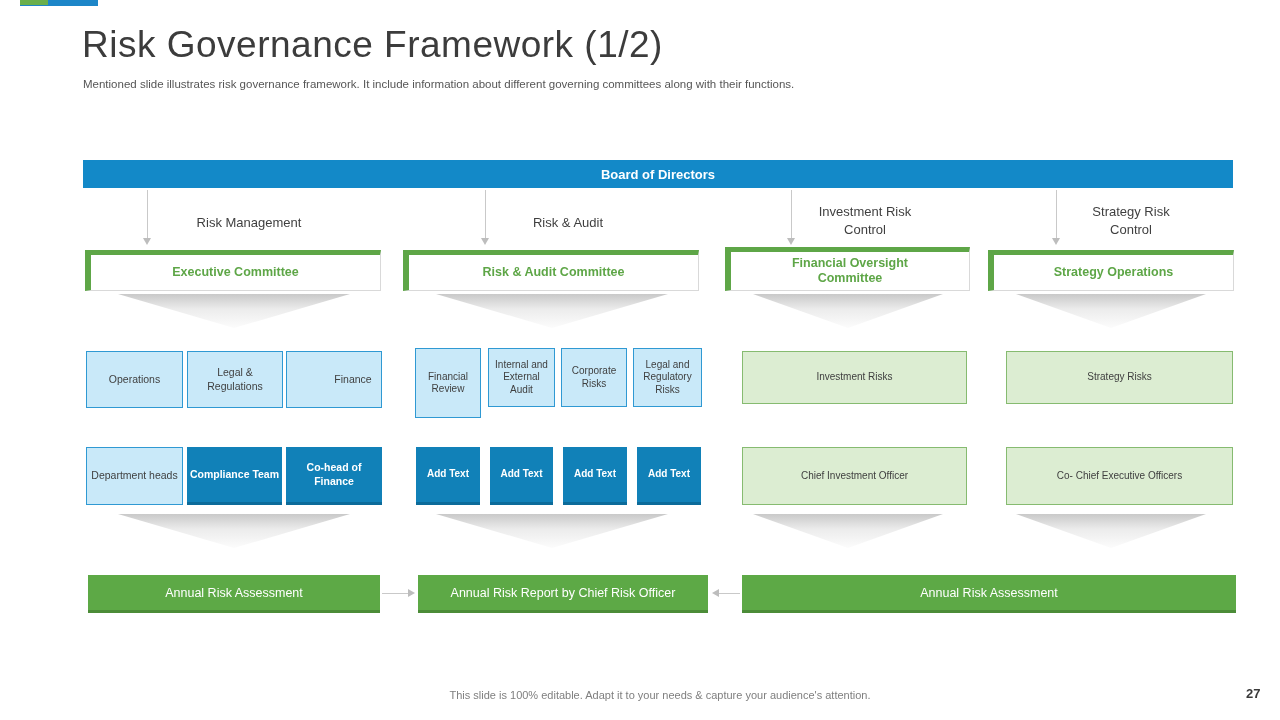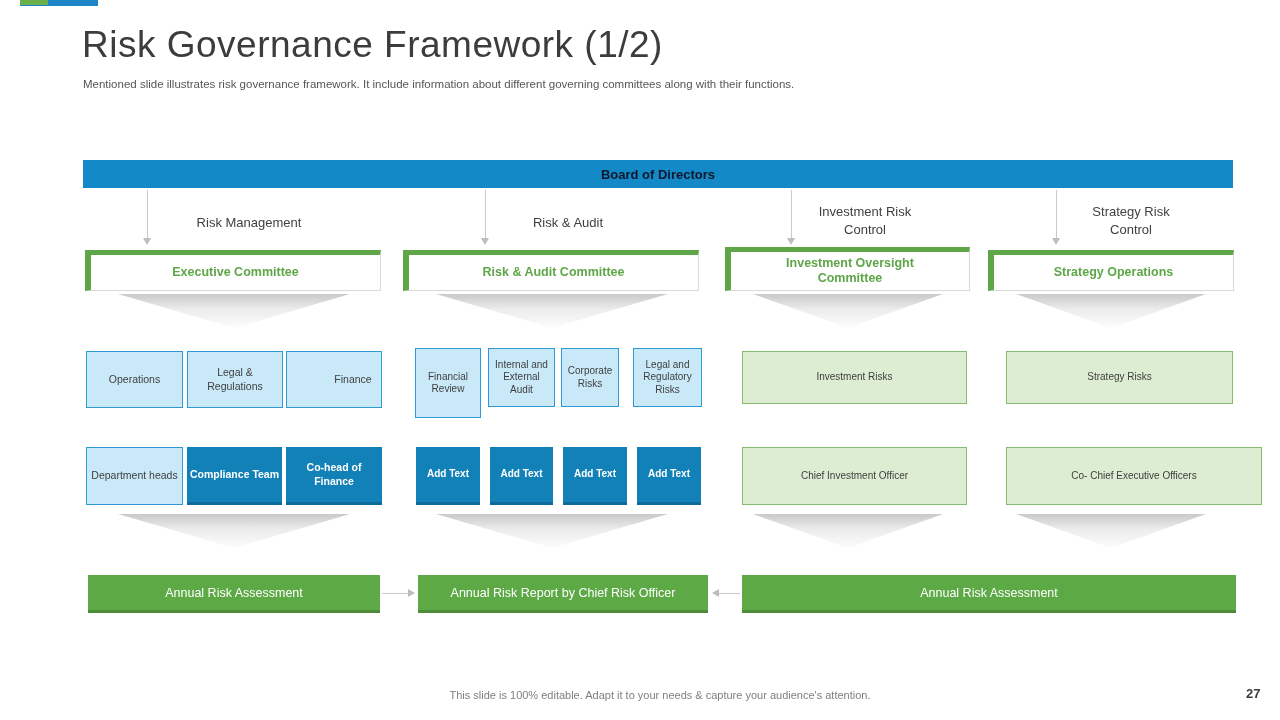--- a/index.html
+++ b/index.html
@@ -13,21 +13,21 @@
   .decor-green { left:0; top:10; width:28px; height:5px; background:#6aaf4b; }
 
   .title {
     left:62px; top:24px; width:900px;
     font-size:37px; font-weight:400; color:#3c3c3c; letter-spacing:0.5px;
   }
   .subtitle { left:63px; top:78px; width:900px; font-size:11.5px; color:#565656; }
 
   .board-bar {
     left:63px; top:160px; width:1150px; height:28px; background:#1389c8;
-    color:#0f172a; font-weight:bold; font-size:13px;
+    color:#ffffff; font-weight:bold; font-size:13px;
     display:flex; align-items:center; justify-content:center;
   }
 
   .vline { width:1px; height:48px; top:190px; background:#c9c9c9; }
   .vhead {
     width:0; height:0; top:238px;
     border-left:4px solid transparent; border-right:4px solid transparent;
     border-top:7px solid #bdbdbd;
   }
   .branch-label {
@@ -103,52 +103,52 @@
 
   <div class="abs branch-label one-line" style="left:139px;">Risk Management</div>
   <div class="abs branch-label one-line" style="left:458px;">Risk &amp; Audit</div>
   <div class="abs branch-label" style="left:755px;">Investment  Risk
 Control</div>
   <div class="abs branch-label" style="left:1021px;">Strategy Risk
 Control</div>
 
   <div class="abs committee" style="left:65px;  top:250px; width:296px; height:41px;">Executive Committee</div>
   <div class="abs committee" style="left:383px; top:250px; width:296px; height:41px;">Risk &amp; Audit Committee</div>
-  <div class="abs committee" style="left:705px; top:247px; width:245px; height:44px;">Investment Oversight
+  <div class="abs committee" style="left:705px; top:247px; width:245px; height:44px;">Financial Oversight
 Committee</div>
   <div class="abs committee" style="left:968px; top:250px; width:246px; height:41px;">Strategy Operations</div>
 
   <div class="abs chevron" style="left:98px;  top:294px; width:232px; height:34px;"></div>
   <div class="abs chevron" style="left:416px; top:294px; width:232px; height:34px;"></div>
   <div class="abs chevron" style="left:733px; top:294px; width:190px; height:34px;"></div>
   <div class="abs chevron" style="left:996px; top:294px; width:190px; height:34px;"></div>
 
   <div class="abs box lightblue" style="left:66px;  top:351px; width:97px; height:57px;">Operations</div>
   <div class="abs box lightblue" style="left:167px; top:351px; width:96px; height:57px;">Legal &amp; Regulations</div>
   <div class="abs box lightblue" style="left:266px; top:351px; width:96px; height:57px;padding-left:40px;">Finance</div>
 
   <div class="abs box lightblue" style="left:395px; top:348px; width:66px; height:70px; font-size:10px;">Financial Review</div>
   <div class="abs box lightblue" style="left:468px; top:348px; width:67px; height:59px; font-size:10px;">Internal and External Audit</div>
-  <div class="abs box lightblue" style="left:541px; top:348px; width:58px; height:59px; font-size:10px;">Corporate Risks</div>
+  <div class="abs box lightblue" style="left:541px; top:348px; width:66px; height:59px; font-size:10px;">Corporate Risks</div>
   <div class="abs box lightblue" style="left:613px; top:348px; width:69px; height:59px; font-size:10px;">Legal and Regulatory Risks</div>
 
   <div class="abs box lightgreen" style="left:722px; top:351px; width:225px; height:53px;">Investment Risks</div>
   <div class="abs box lightgreen" style="left:986px; top:351px; width:227px; height:53px;">Strategy Risks</div>
 
   <div class="abs box lightblue" style="left:66px;  top:447px; width:97px; height:58px;">Department heads</div>
   <div class="abs box darkblue" style="left:167px; top:447px; width:95px; height:58px;">Compliance Team</div>
   <div class="abs box darkblue" style="left:266px; top:447px; width:96px; height:58px;">Co-head of Finance</div>
 
   <div class="abs box darkblue" style="left:396px; top:447px; width:64px; height:58px; font-size:10px;">Add Text</div>
   <div class="abs box darkblue" style="left:470px; top:447px; width:63px; height:58px; font-size:10px;">Add Text</div>
   <div class="abs box darkblue" style="left:543px; top:447px; width:64px; height:58px; font-size:10px;">Add Text</div>
   <div class="abs box darkblue" style="left:617px; top:447px; width:64px; height:58px; font-size:10px;">Add Text</div>
 
   <div class="abs box lightgreen" style="left:722px; top:447px; width:225px; height:58px;">Chief Investment Officer</div>
-  <div class="abs box lightgreen" style="left:986px; top:447px; width:256px; height:58px;">Co- Chief Executive Officers</div>
+  <div class="abs box lightgreen" style="left:986px; top:447px; width:227px; height:58px;">Co- Chief Executive Officers</div>
 
   <div class="abs chevron" style="left:98px;  top:514px; width:232px; height:34px;"></div>
   <div class="abs chevron" style="left:416px; top:514px; width:232px; height:34px;"></div>
   <div class="abs chevron" style="left:733px; top:514px; width:190px; height:34px;"></div>
   <div class="abs chevron" style="left:996px; top:514px; width:190px; height:34px;"></div>
 
   <div class="abs greenbar" style="left:68px;  top:575px; width:292px; height:38px;">Annual Risk Assessment</div>
   <div class="abs greenbar" style="left:398px; top:575px; width:290px; height:38px;">Annual Risk Report by Chief Risk Officer</div>
   <div class="abs greenbar" style="left:722px; top:575px; width:494px; height:38px;">Annual Risk Assessment</div>
 

